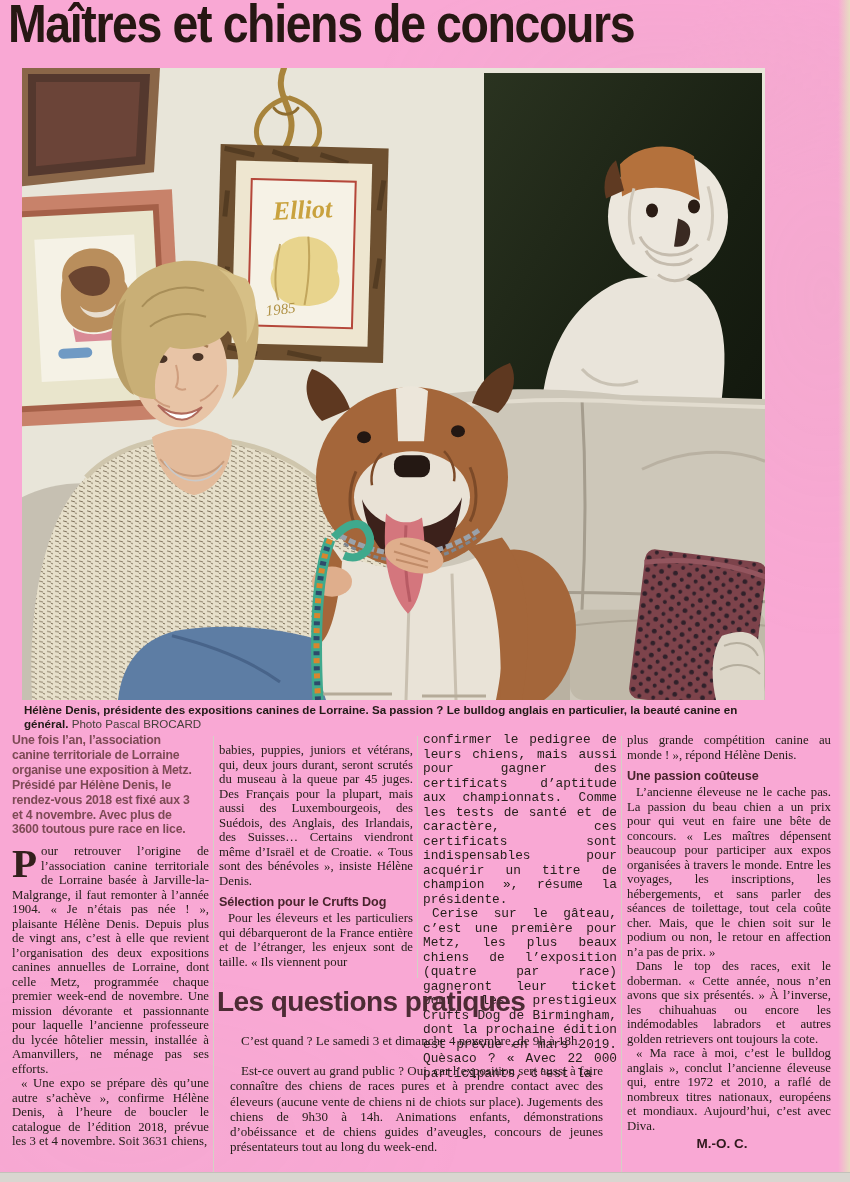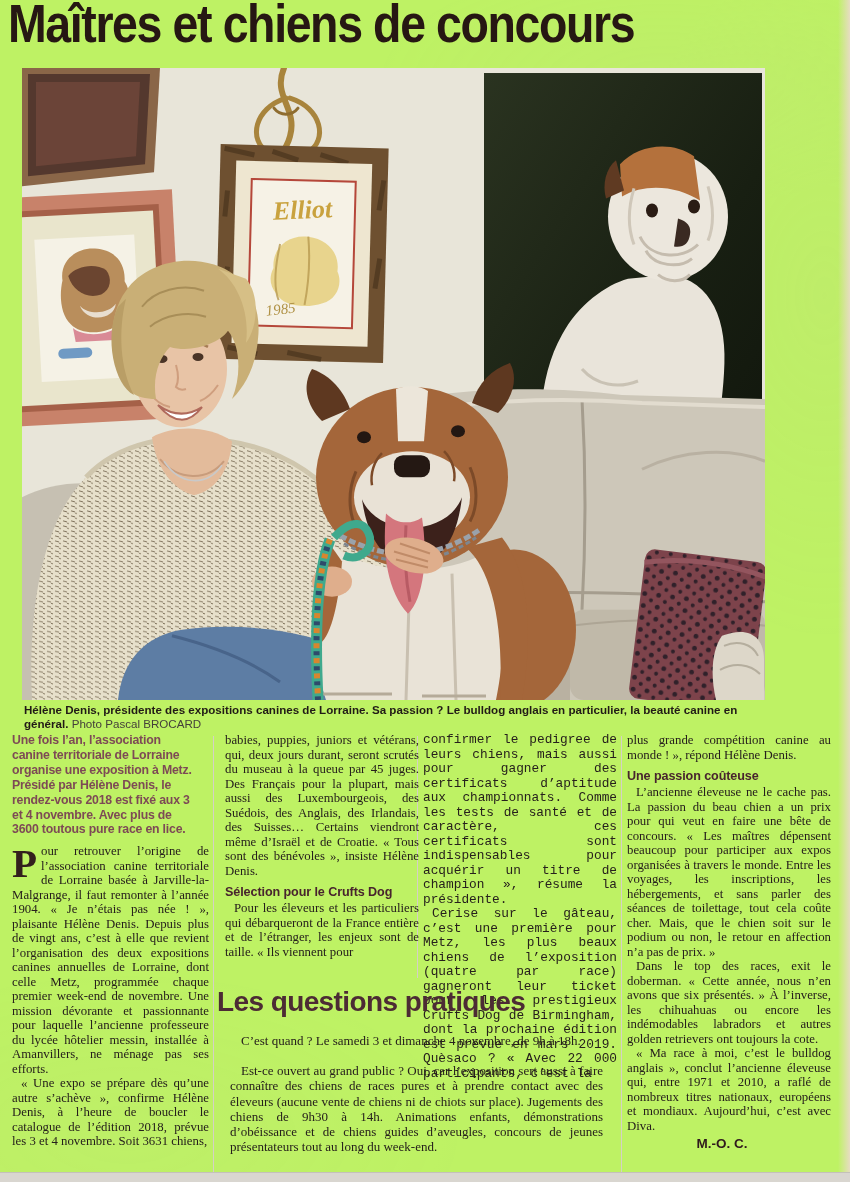--- a/index.html
+++ b/index.html
@@ -1,18 +1,18 @@
 <!DOCTYPE html>
 <html><head>
 <meta charset="utf-8">
 <style>
   html,body{margin:0;padding:0;background:#dedbd4;}
   .paper{
     position:relative;width:850px;height:1182px;margin:0 auto;
-    background:#bef264;overflow:hidden;
+    background:#f9a8d4;overflow:hidden;
     font-family:"Liberation Serif",serif;color:#26201c;
   }
   .grain{
     position:absolute;inset:0;pointer-events:none;opacity:.5;
     background:
       radial-gradient(420px 180px at 78% 7%, rgba(190,182,168,.14), rgba(0,0,0,0) 70%),
       radial-gradient(300px 500px at 97% 25%, rgba(196,186,160,.18), rgba(0,0,0,0) 70%),
       radial-gradient(500px 240px at 15% 96%, rgba(190,184,172,.10), rgba(0,0,0,0) 70%);
   }
   .edge-right{position:absolute;top:0;right:0;width:12px;height:100%;
@@ -25,21 +25,21 @@
     transform:scale(.93,1.08);transform-origin:left top;white-space:nowrap;
   }
   .photo{position:absolute;left:22px;top:68px;width:743px;height:632px;background:#ebe7dc;}
   .photo svg{display:block;width:100%;height:100%;}
   .caption{position:absolute;left:24px;top:703px;width:742px;margin:0;
     font-family:"Liberation Sans",sans-serif;font-size:11.6px;line-height:14px;
     font-weight:700;color:#211a16;}
   .caption .credit{font-weight:400;color:#45403a;}
   .col{position:absolute;top:733px;}
   .col1{left:12px;width:197px;}
-  .col2{left:225px;width:194px;}
+  .col2{left:219px;width:194px;margin-top:10px;}
   .col3{left:423px;width:194px;font-family:Liberation Mono, monospace;}
   .col4{left:627px;width:204px;}
   .colrule{position:absolute;width:1px;background:#d5d0c5;}
   .lead{
     margin:0 8px 7px 0;font-family:"Liberation Sans",sans-serif;font-weight:700;
     font-size:12.3px;line-height:14.9px;letter-spacing:-.2px;color:#7d4a55;
   }
   .body{margin:0;font-size:12.8px;line-height:14.5px;text-align:justify;}
   .body.indent{text-indent:9px;}
   .dropcap{
@@ -277,21 +277,21 @@
   <div class="col col3">
     <p class="body">confirmer le pedigree de leurs chiens, mais aussi pour gagner des certificats d’aptitude aux championnats. Comme les tests de santé et de caractère, ces certificats sont indispensables pour acquérir un titre de champion », résume la présidente.</p>
     <p class="body indent">Cerise sur le gâteau, c’est une première pour Metz, les plus beaux chiens de l’exposition (quatre par race) gagneront leur ticket pour les prestigieux Crufts Dog de Birmingham, dont la prochaine édition est prévue en mars 2019. Quèsaco ? « Avec 22 000 participants, c’est la</p>
   </div>
 
   <div class="col col4">
     <p class="body">plus grande compétition canine au monde ! », répond Hélène Denis.</p>
     <h3 class="subhead">Une passion coûteuse</h3>
     <p class="body indent">L’ancienne éleveuse ne le cache pas. La passion du beau chien a un prix pour qui veut en faire une bête de concours. « Les maîtres dépensent beaucoup pour participer aux expos organisées à travers le monde. Entre les voyages, les inscriptions, les hébergements, et sans parler des séances de toilettage, tout cela coûte cher. Mais, que le chien soit sur le podium ou non, le retour en affection n’a pas de prix. »</p>
     <p class="body indent">Dans le top des races, exit le doberman. « Cette année, nous n’en avons que six présentés. » À l’inverse, les chihuahuas ou encore les indémodables labradors et autres golden retrievers ont toujours la cote.</p>
-    <p class="body indent">« Ma race à moi, c’est le bulldog anglais », conclut l’ancienne éleveuse qui, entre 1971 et 2010, a raflé de nombreux titres nationaux, européens et mondiaux. Aujourd’hui, c’est avec Diva.</p>
+    <p class="body indent">« Ma race à moi, c’est le bulldog anglais », conclut l’ancienne éleveuse qui, entre 1972 et 2010, a raflé de nombreux titres nationaux, européens et mondiaux. Aujourd’hui, c’est avec Diva.</p>
     <p class="byline">M.-O. C.</p>
   </div>
 
   <div class="infobox">
     <h2>Les questions pratiques</h2>
     <p>C’est quand ? Le samedi 3 et dimanche 4 novembre, de 9h à 18h.</p>
     <p>Est-ce ouvert au grand public ? Oui, car l’exposition sert aussi à faire connaître des chiens de races pures et à prendre contact avec des éleveurs (aucune vente de chiens ni de chiots sur place). Jugements des chiens de 9h30 à 14h. Animations enfants, démonstrations d’obéissance et de chiens guides d’aveugles, concours de jeunes présentateurs tout au long du week-end.</p>
   </div>
 
   <div class="edge-right"></div>

